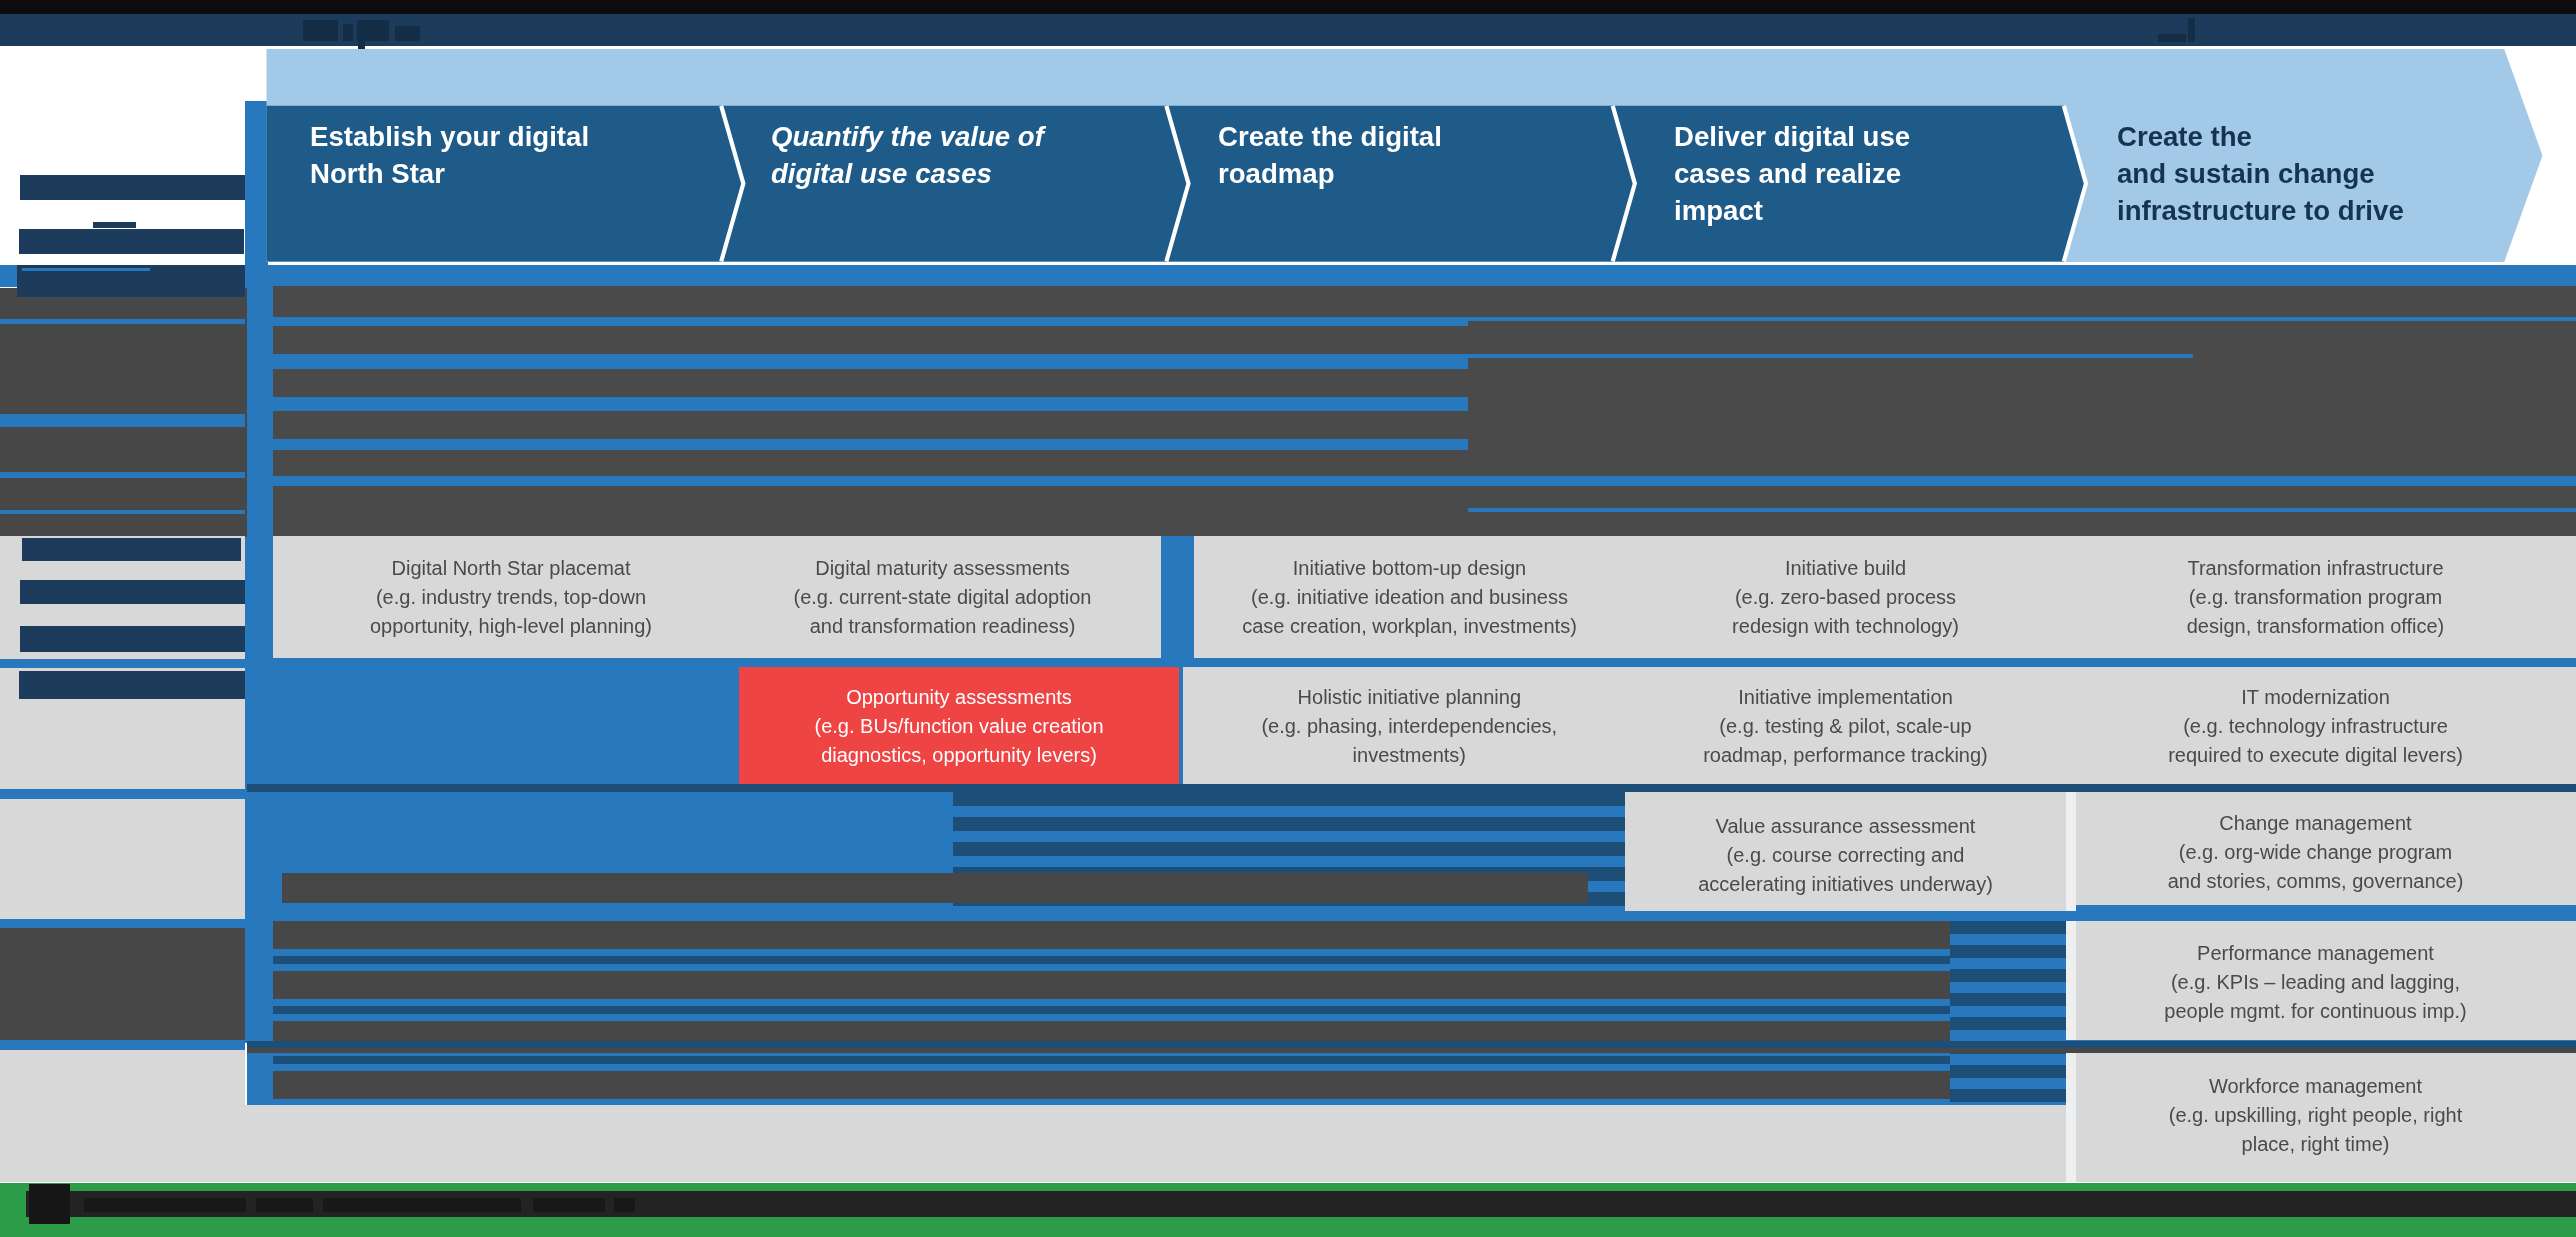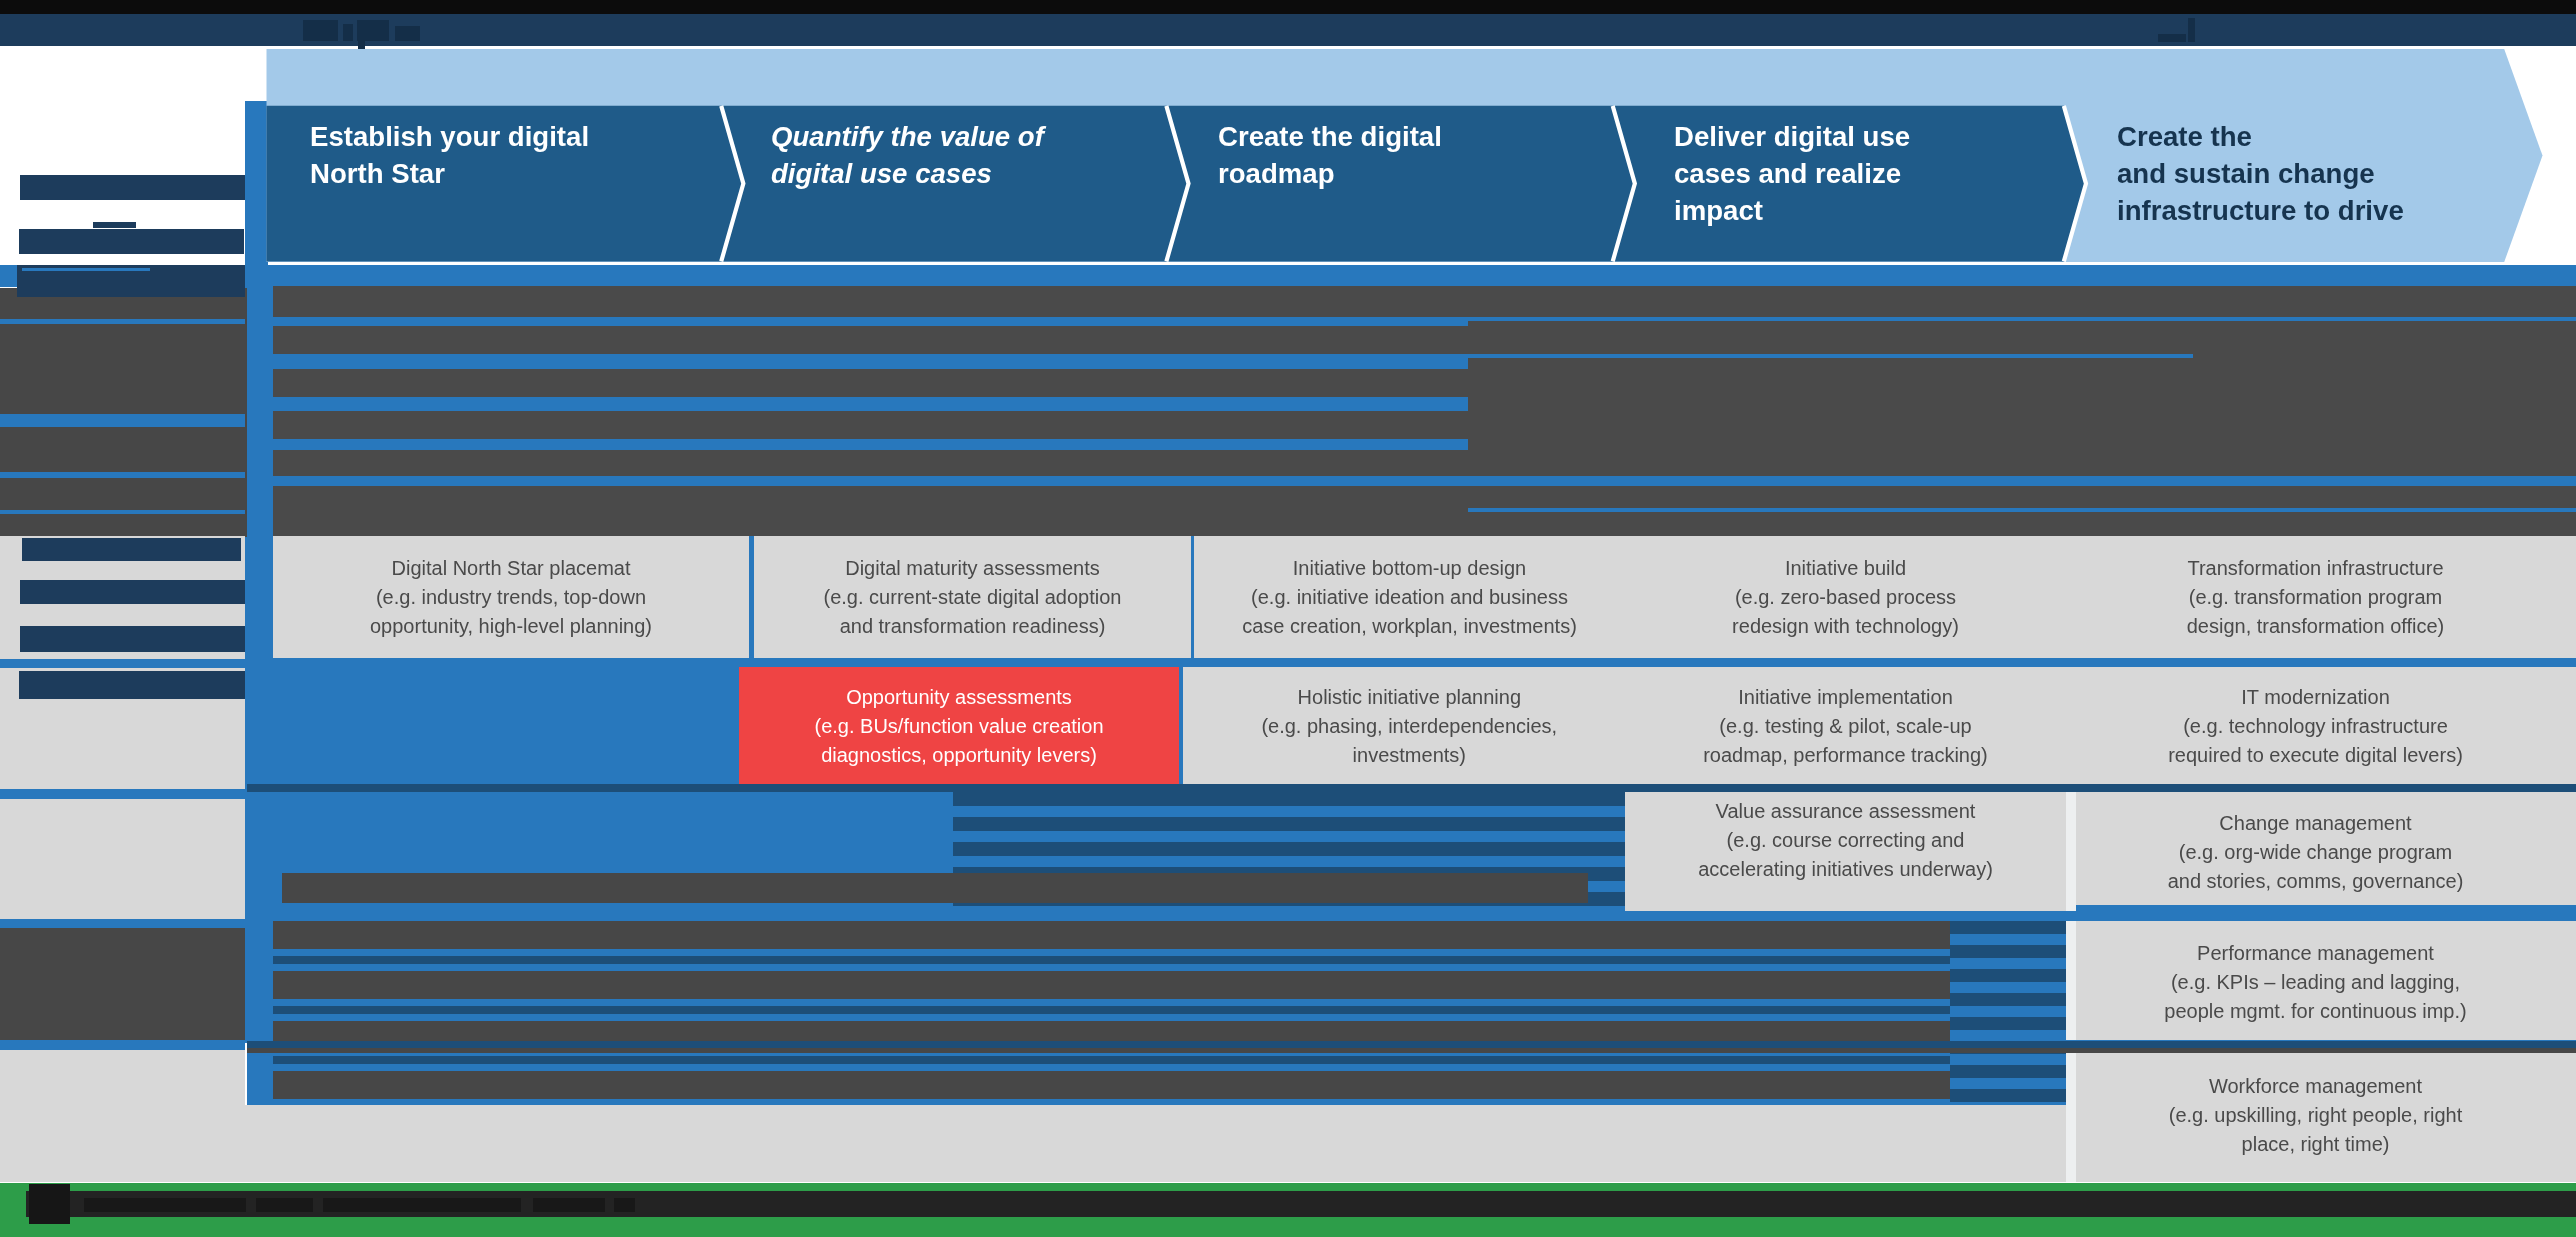--- a/index.html
+++ b/index.html
@@ -156,21 +156,21 @@
   <div class="abs seam" style="left:2066px;top:921px;width:10.2px;height:119px;"></div>
   <div class="abs seam" style="left:2066px;top:1053px;width:10.2px;height:129px;"></div>
 
   <div class="abs box" style="left:273px;top:536px;width:476px;height:122px;padding-top:0;">
     <div style="margin-top:18px;">
       <span>Digital North Star placemat</span>
       <span>(e.g. industry trends, top-down</span>
       <span>opportunity, high-level planning)</span>
     </div>
   </div>
-  <div class="abs box" style="left:754px;top:536px;width:437px;height:122px;">
+  <div class="abs box" style="left:724px;top:536px;width:437px;height:122px;">
     <div style="margin-top:18px;">
       <span>Digital maturity assessments</span>
       <span>(e.g. current-state digital adoption</span>
       <span>and transformation readiness)</span>
     </div>
   </div>
   <div class="abs box" style="left:1194px;top:536px;width:1382px;height:122px;">
     <div class="abs" style="left:0px;top:18px;width:431px;">
       <span>Initiative bottom-up design</span>
       <span>(e.g. initiative ideation and business</span>
@@ -207,21 +207,21 @@
       <span>roadmap, performance tracking)</span>
     </div>
     <div class="abs" style="left:893px;top:15.6px;width:479px;">
       <span>IT modernization</span>
       <span>(e.g. technology infrastructure</span>
       <span>required to execute digital levers)</span>
     </div>
   </div>
 
   <div class="abs box" style="left:1625px;top:792px;width:441px;height:119px;">
-    <div style="margin-top:5px;">
+    <div style="margin-top:20px;">
       <span>Value assurance assessment</span>
       <span>(e.g. course correcting and</span>
       <span>accelerating initiatives underway)</span>
     </div>
   </div>
   <div class="abs box" style="left:2076px;top:792px;width:500px;height:113px;">
     <div class="abs" style="left:0px;top:17px;width:479px;">
       <span>Change management</span>
       <span>(e.g. org-wide change program</span>
       <span>and stories, comms, governance)</span>

